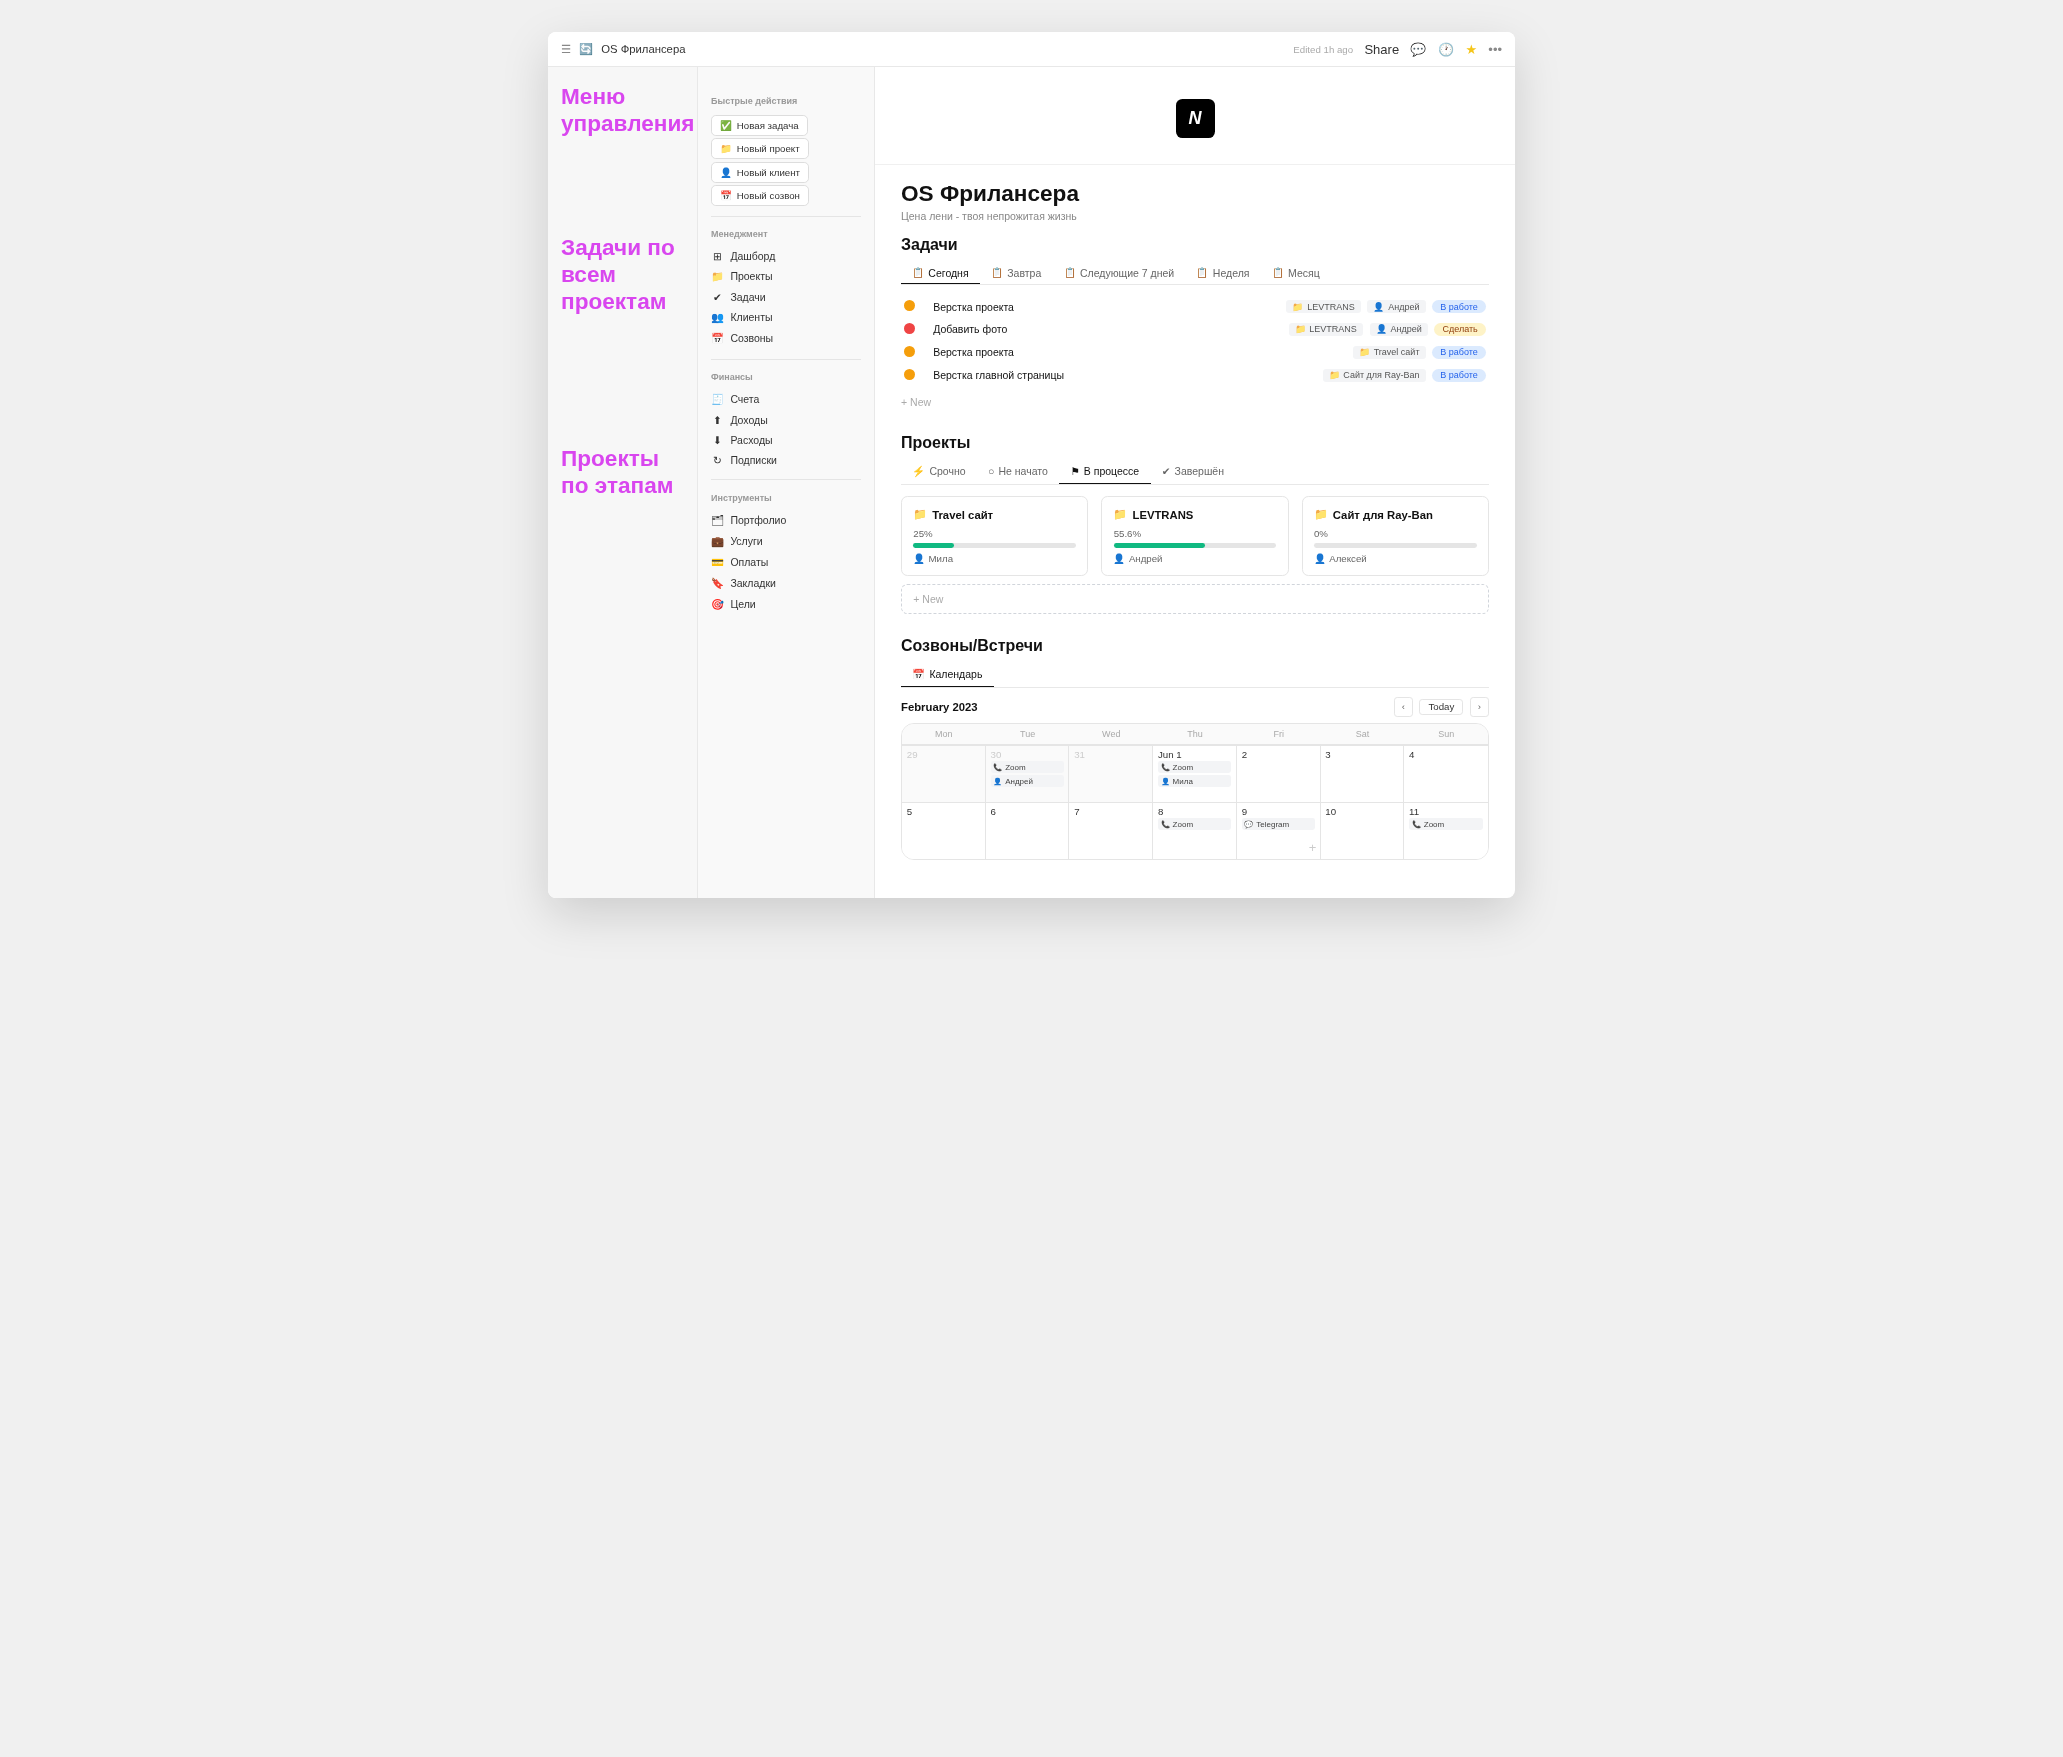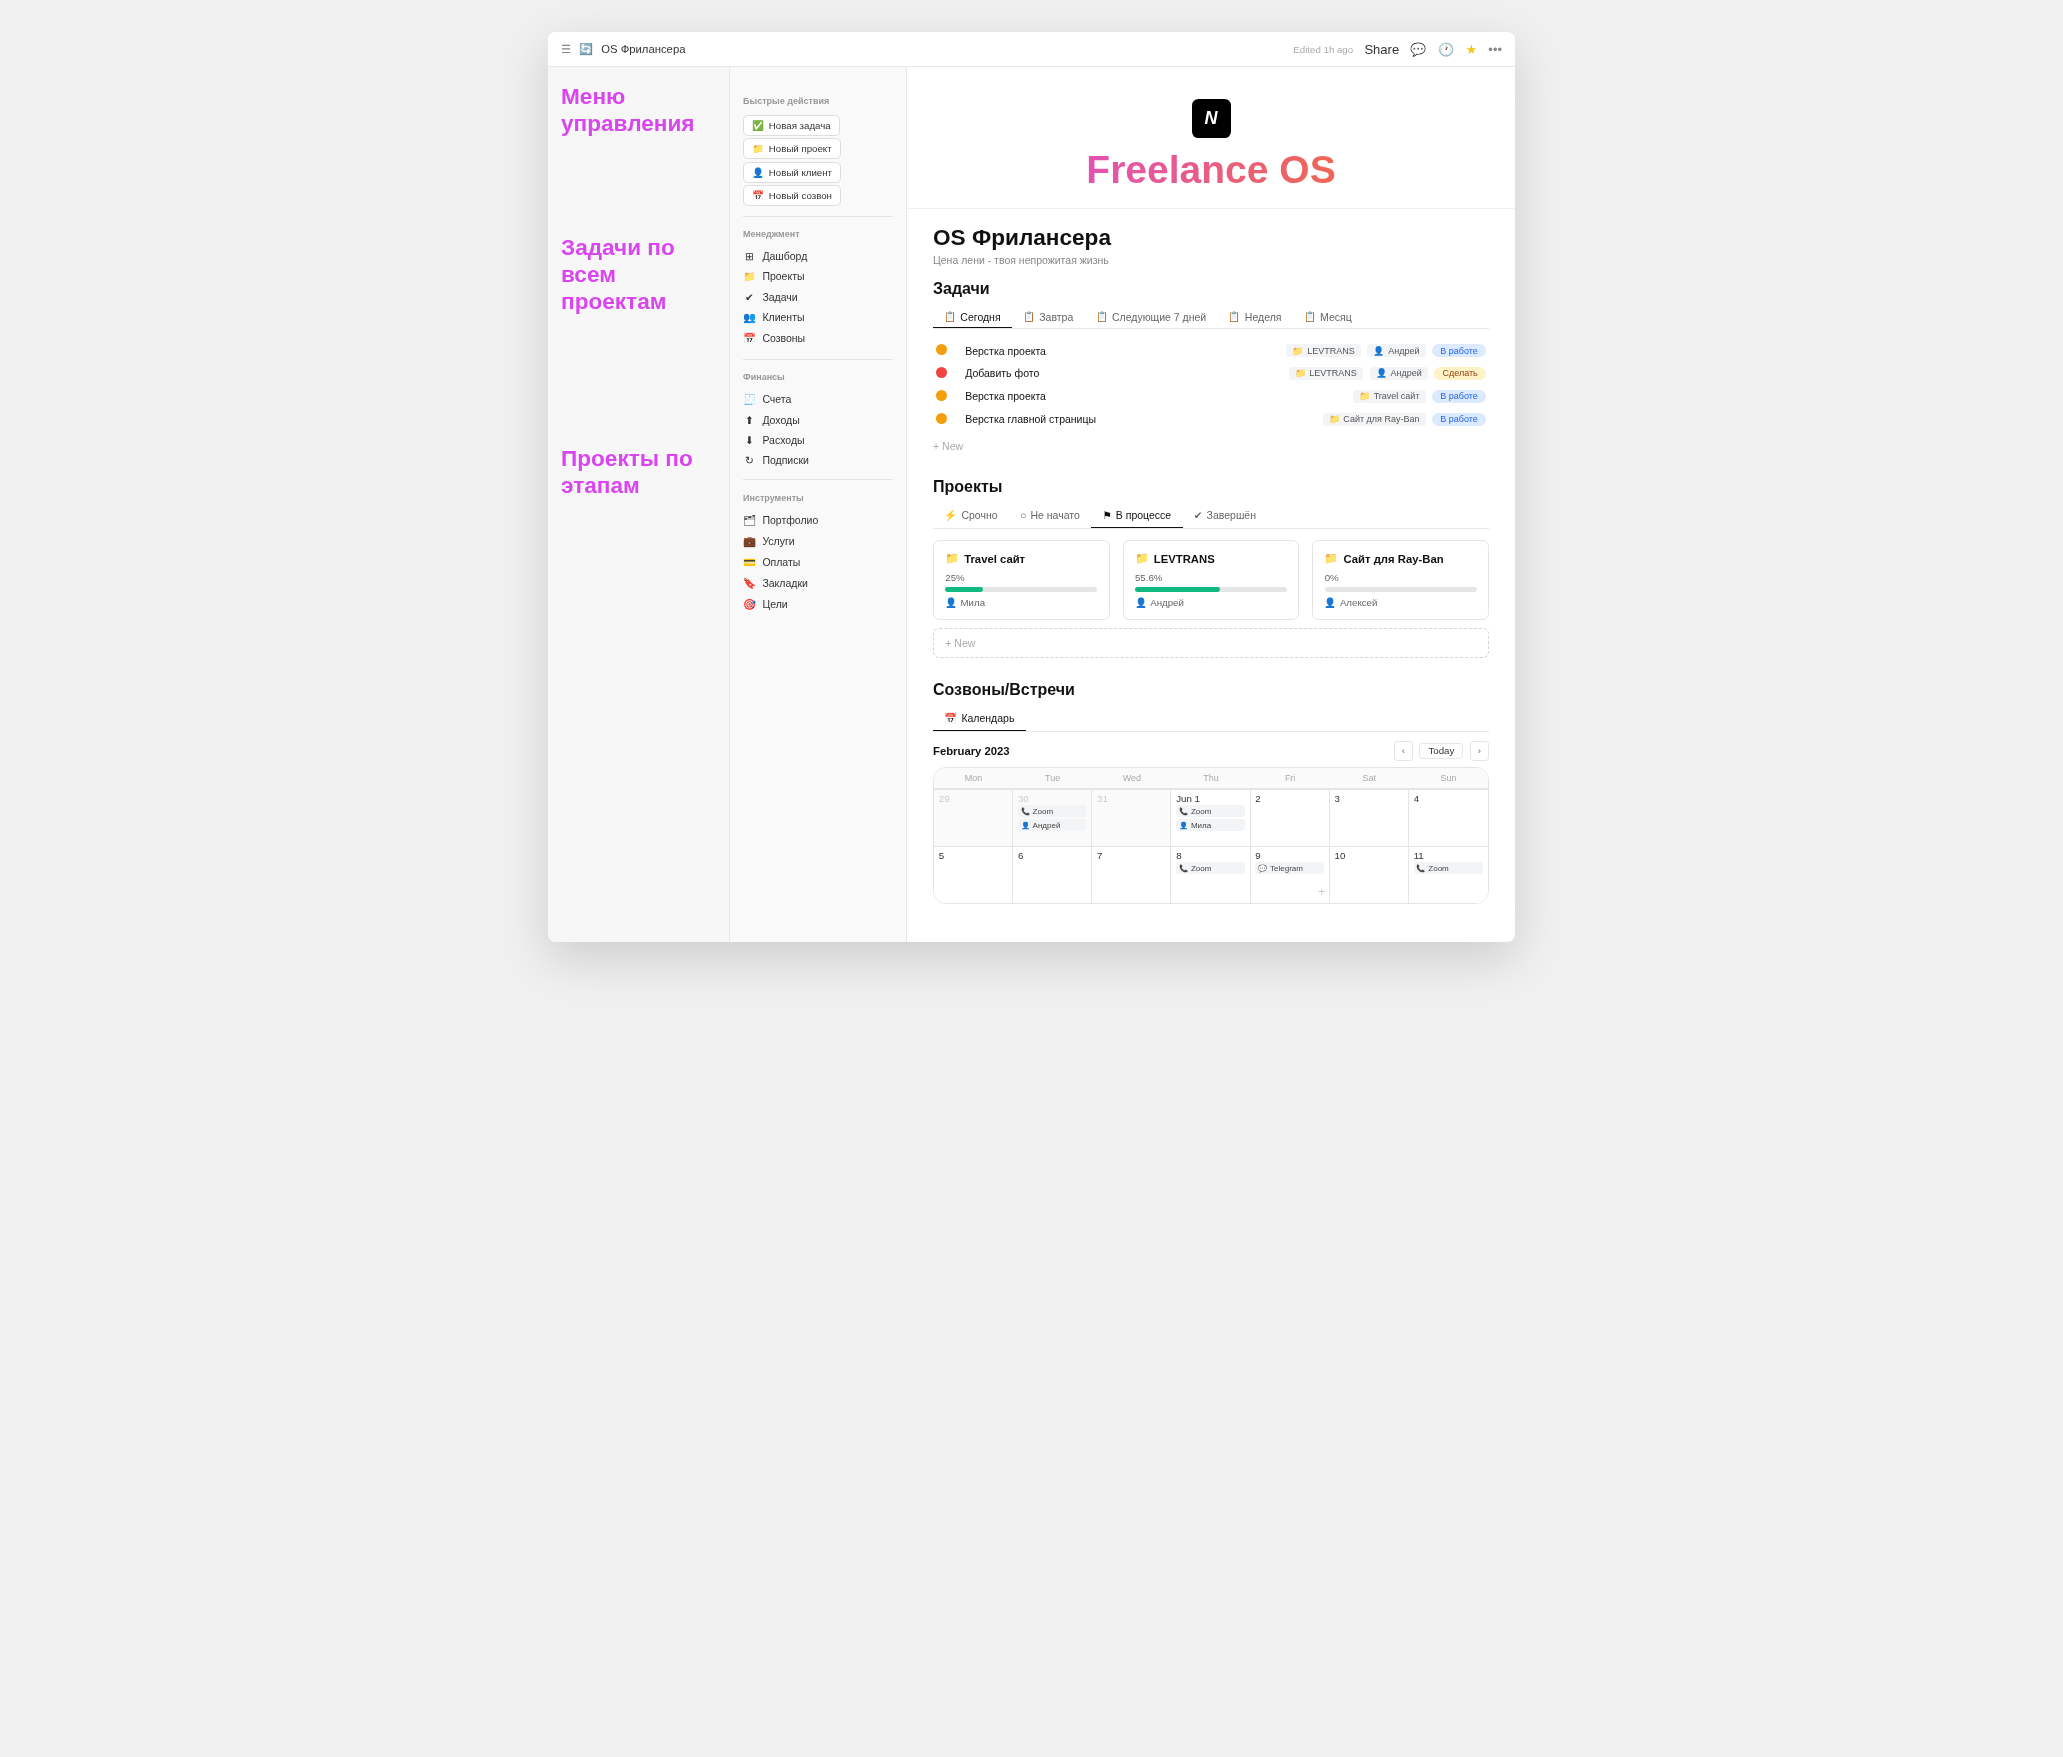--- a/index.html
+++ b/index.html
@@ -48,21 +48,21 @@
     .topbar-share { font-size: 13px; color: #333; font-weight: 500; cursor: pointer; }
     .topbar-icon { font-size: 13px; color: #888; cursor: pointer; }
     .topbar-star { font-size: 13px; color: #f5c518; cursor: pointer; }
     
     .layout {
       display: flex;
       min-height: 725px;
     }
     
     .annotation-panel {
-      width: 182px;
+      width: 150px;
       background: #f7f7f7;
       padding: 16px 13px;
       border-right: 0.8px solid #e8e8e8;
       flex-shrink: 0;
     }
     .annotation-section {
       margin-bottom: 32px;
     }
     .annotation-label {
       font-size: 22.6px;
@@ -415,23 +415,20 @@
         <span>Цели</span>
       </div>
     </div>
 
     <div class="main-content">
 
       <div class="hero">
         <div class="notion-logo">
           <span class="notion-logo-text">N</span>
         </div>
-        <div class="hero-title">
-          <span>Freelance </span><span>OS</span>
-        </div>
       </div>
 
       <div class="content-sections">
         <h1 class="page-main-title">OS Фрилансера</h1>
         <p class="page-subtitle">Цена лени - твоя непрожитая жизнь</p>
 
         <div class="section-mb">
           <h2 class="section-heading">Задачи</h2>
           <div class="tabs-row">
             <div class="tab active">

